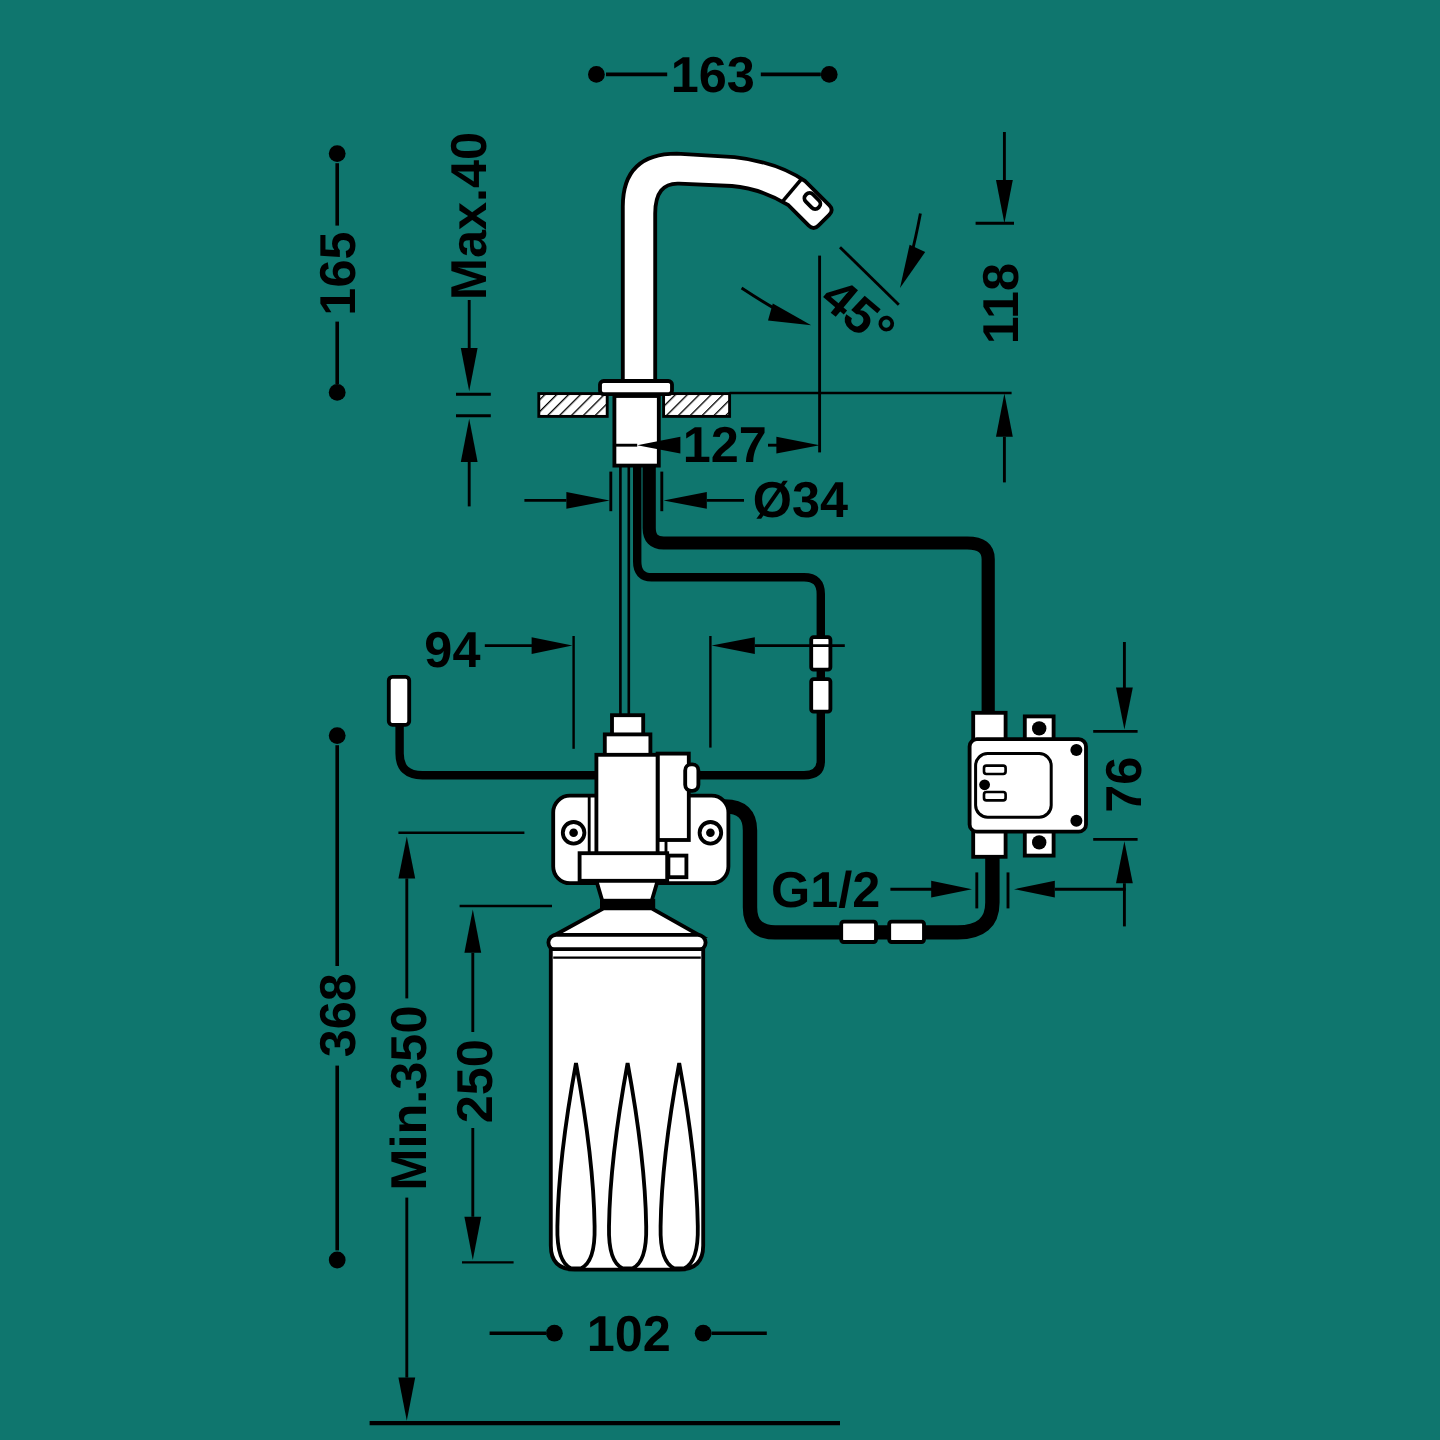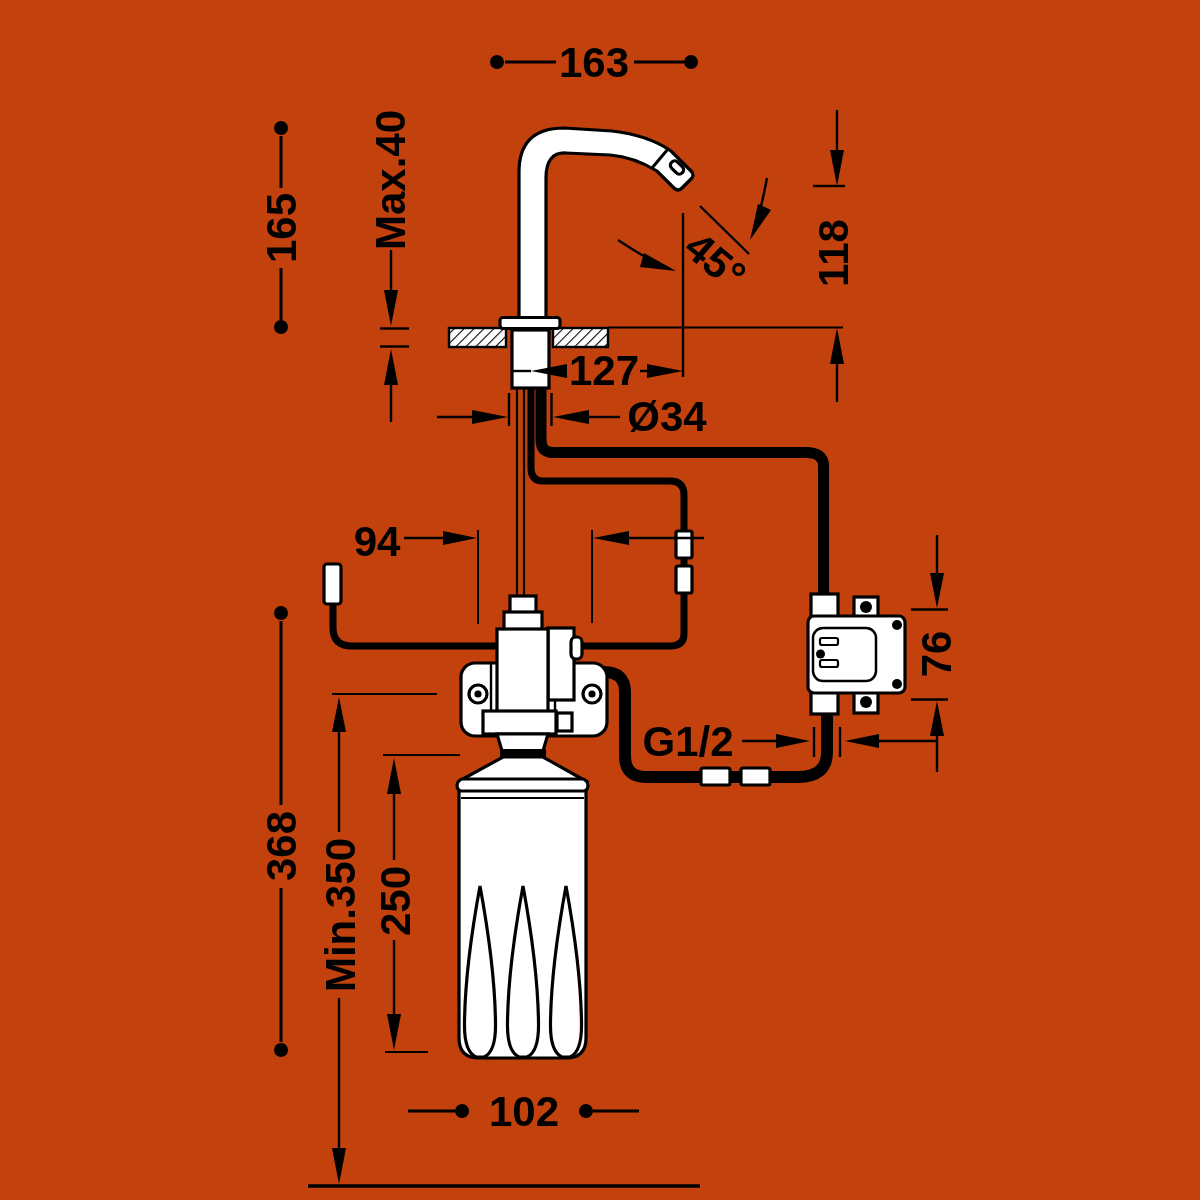--- a/index.html
+++ b/index.html
@@ -1,16 +1,16 @@
 <!DOCTYPE html>
 <html><head>
 <meta charset="utf-8">
 <style>
   html,body{margin:0;padding:0;background:#fff;}
-  .canvas{position:relative;width:1200px;height:1200px;background:#c2410c;overflow:hidden;}
+  .canvas{position:relative;width:1200px;height:1200px;background:#0f766e;overflow:hidden;}
   svg{position:absolute;left:0;top:0;}
   text{font-family:"Liberation Sans","DejaVu Sans",sans-serif;font-weight:bold;font-size:42px;fill:#000;}
   .ln{stroke:#000;fill:none;}
   .outline{stroke:#000;stroke-width:3.2;fill:#fff;}
   .thin{stroke:#000;stroke-width:2.4;fill:none;}
   .xthin{stroke:#000;stroke-width:2;fill:none;}
   .arrow{fill:#000;stroke:none;}
   .dot{fill:#000;stroke:none;}
 </style>
 </head>

